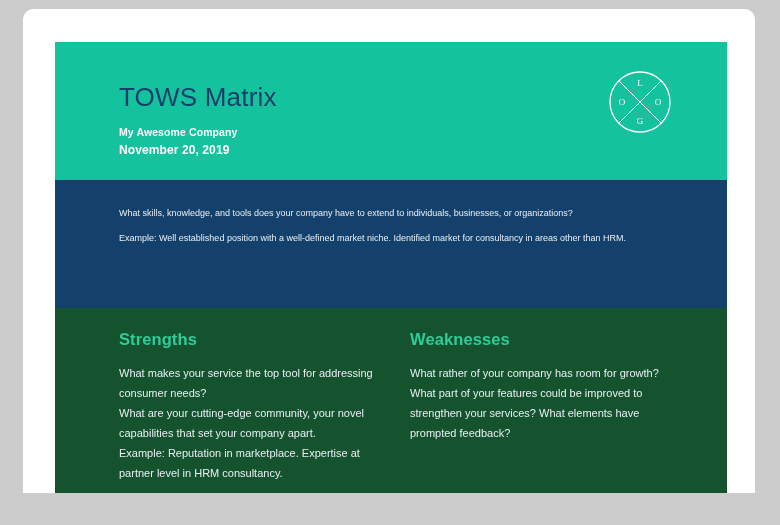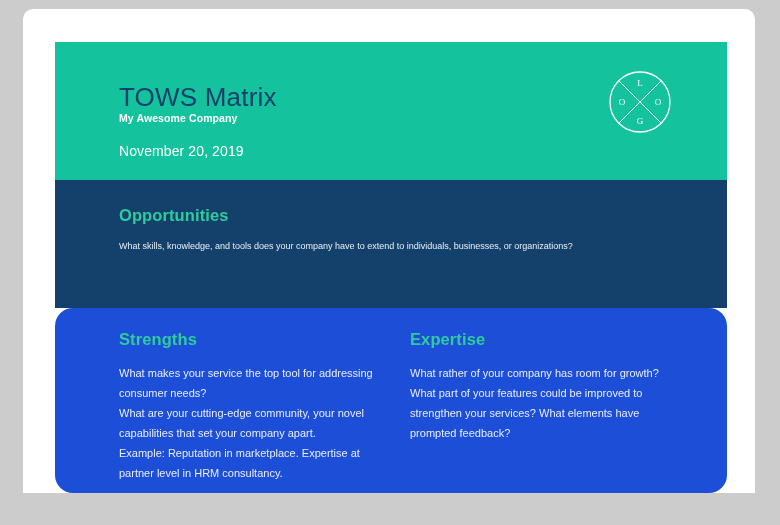--- a/index.html
+++ b/index.html
@@ -47,33 +47,33 @@
     top: 40px;
     font-size: 26px;
     font-weight: 400;
     color: #16406a;
     letter-spacing: 0.2px;
     white-space: nowrap;
   }
   .header-company {
     position: absolute;
     left: 64px;
-    top: 70px;
+    top: 84px;
     font-size: 10.5px;
     font-weight: bold;
     color: #ffffff;
     letter-spacing: 0.1px;
     white-space: nowrap;
   }
   .header-date {
     position: absolute;
     left: 64px;
     top: 101px;
-    font-size: 14px;
-    font-weight: 400;
+    font-size: 12px;
+    font-weight: 700;
     color: #ffffff;
     letter-spacing: 0.1px;
     white-space: nowrap;
   }
   .logo-mark {
     position: absolute;
     right: 54px;
     top: 27px;
     width: 66px;
     height: 66px;
@@ -106,27 +106,26 @@
     line-height: 14px;
     white-space: nowrap;
   }
   .opportunities-band .body-gap {
     height: 11px;
   }
 
   
   .swot-band {
     position: relative;
-    background: #1d4ed8;
+    background: #14532d;
     height: 185px;
     box-sizing: border-box;
     padding: 22px 56px 0 64px;
     display: flex;
     gap: 30px;
-    border-radius: 18px;
   }
   .swot-col {
     flex: 1 1 0;
     min-width: 0;
   }
   .swot-col .body-line {
     font-size: 11px;
     color: #e8eef4;
     line-height: 20px;
   }
@@ -154,36 +153,36 @@
           <line x1="54" y1="12" x2="12" y2="54" stroke="#ffffff" stroke-width="1"></line>
           <text class="logo-letter" x="33" y="17" text-anchor="middle">L</text>
           <text class="logo-letter" x="15" y="36" text-anchor="middle">O</text>
           <text class="logo-letter" x="51" y="36" text-anchor="middle">O</text>
           <text class="logo-letter" x="33" y="55" text-anchor="middle">G</text>
         </svg>
       </div>
     </div>
 
     <div class="opportunities-band">
-      <div class="band-heading">Opportunities</div>
       <div class="body-line">What skills, knowledge, and tools does your company have to extend to individuals, businesses, or organizations?</div>
       <div class="body-gap"></div>
+      <div class="body-line">Example: Well established position with a well-defined market niche. Identified market for consultancy in areas other than HRM.</div>
     </div>
 
     <div class="swot-band">
 
       <div class="swot-col col-strengths">
         <div class="band-heading">Strengths</div>
         <div class="body-line">What makes your service the top tool for addressing consumer needs?</div>
         <div class="body-line">What are your cutting-edge community, your novel capabilities that set your company apart.</div>
         <div class="body-line">Example: Reputation in marketplace. Expertise at partner level in HRM consultancy.</div>
       </div>
 
       <div class="swot-col col-weaknesses">
-        <div class="band-heading">Expertise</div>
+        <div class="band-heading">Weaknesses</div>
         <div class="body-line">What rather of your company has room for growth?</div>
         <div class="body-line">What part of your features could be improved to strengthen your services? What elements have prompted feedback?</div>
         <div class="body-gap"></div>
       </div>
 
     </div>
 
   </div>
 </div>
 

